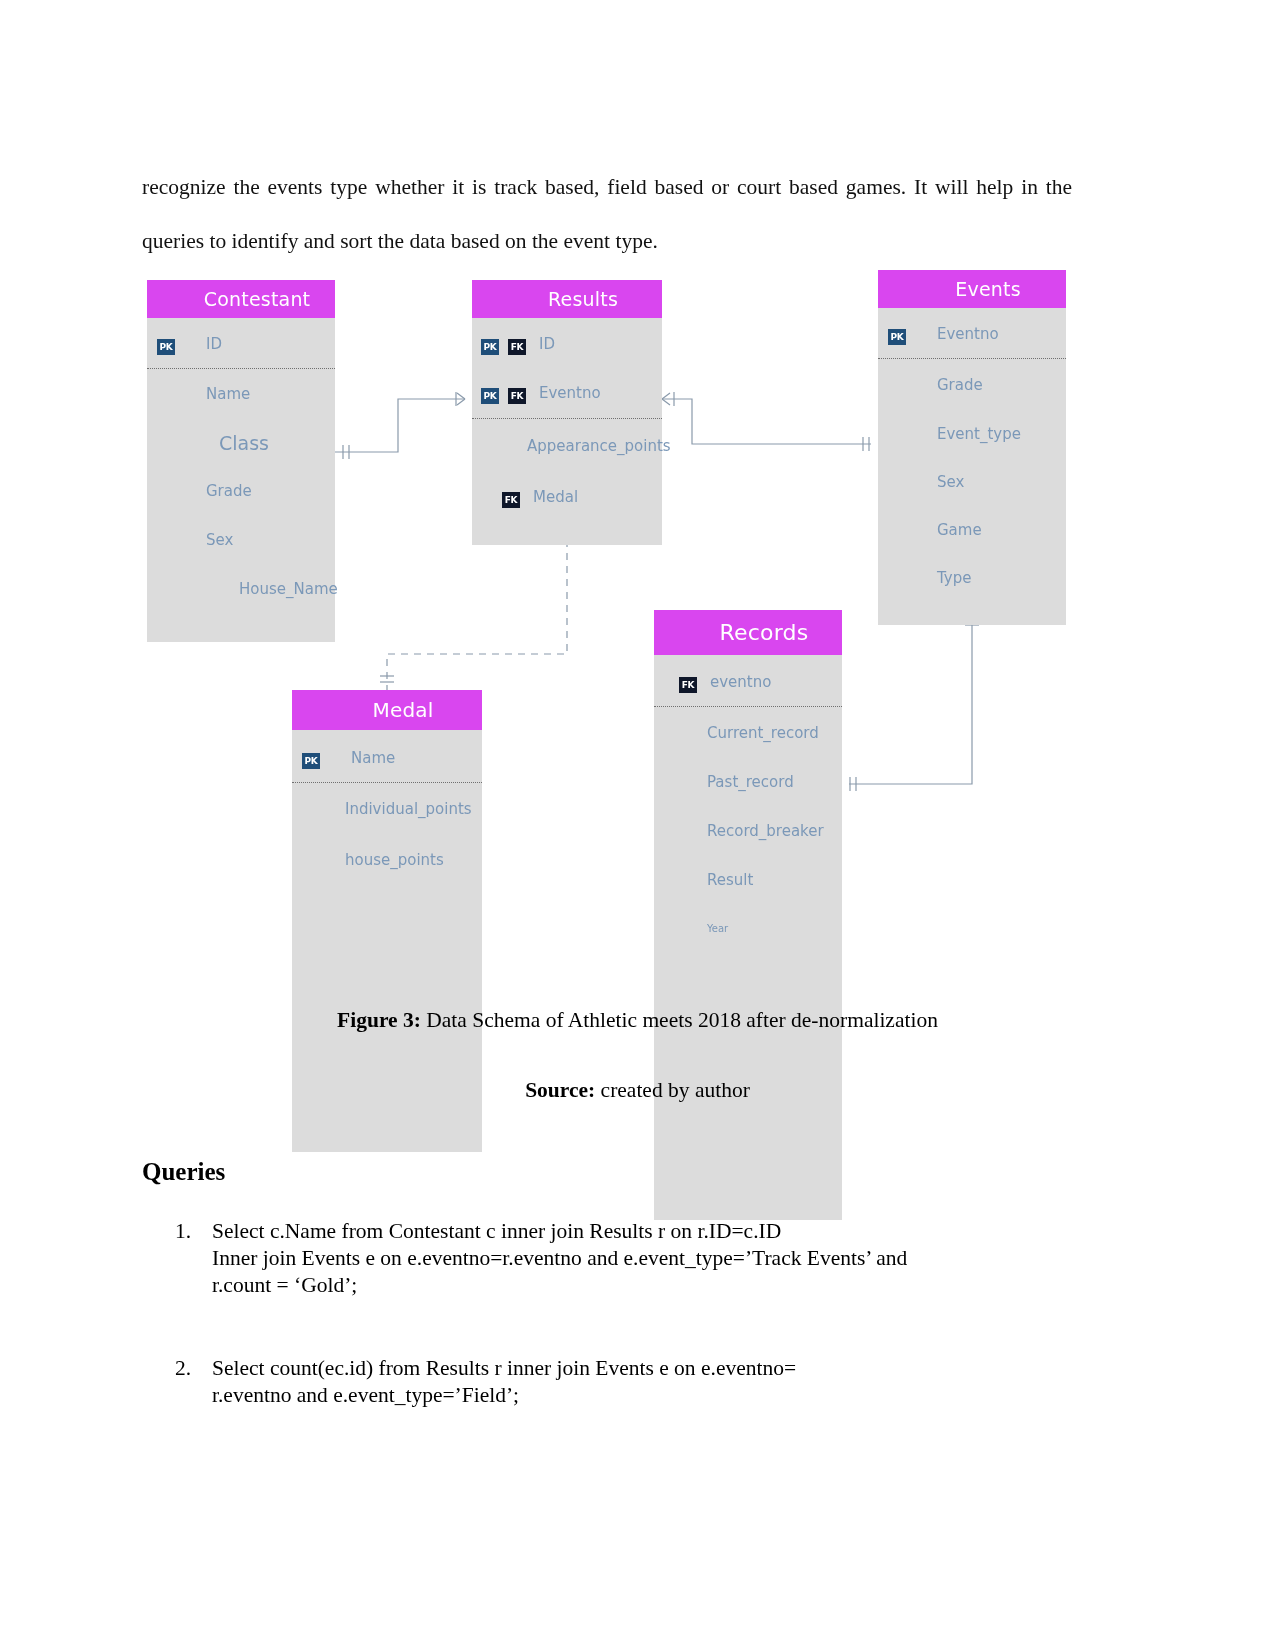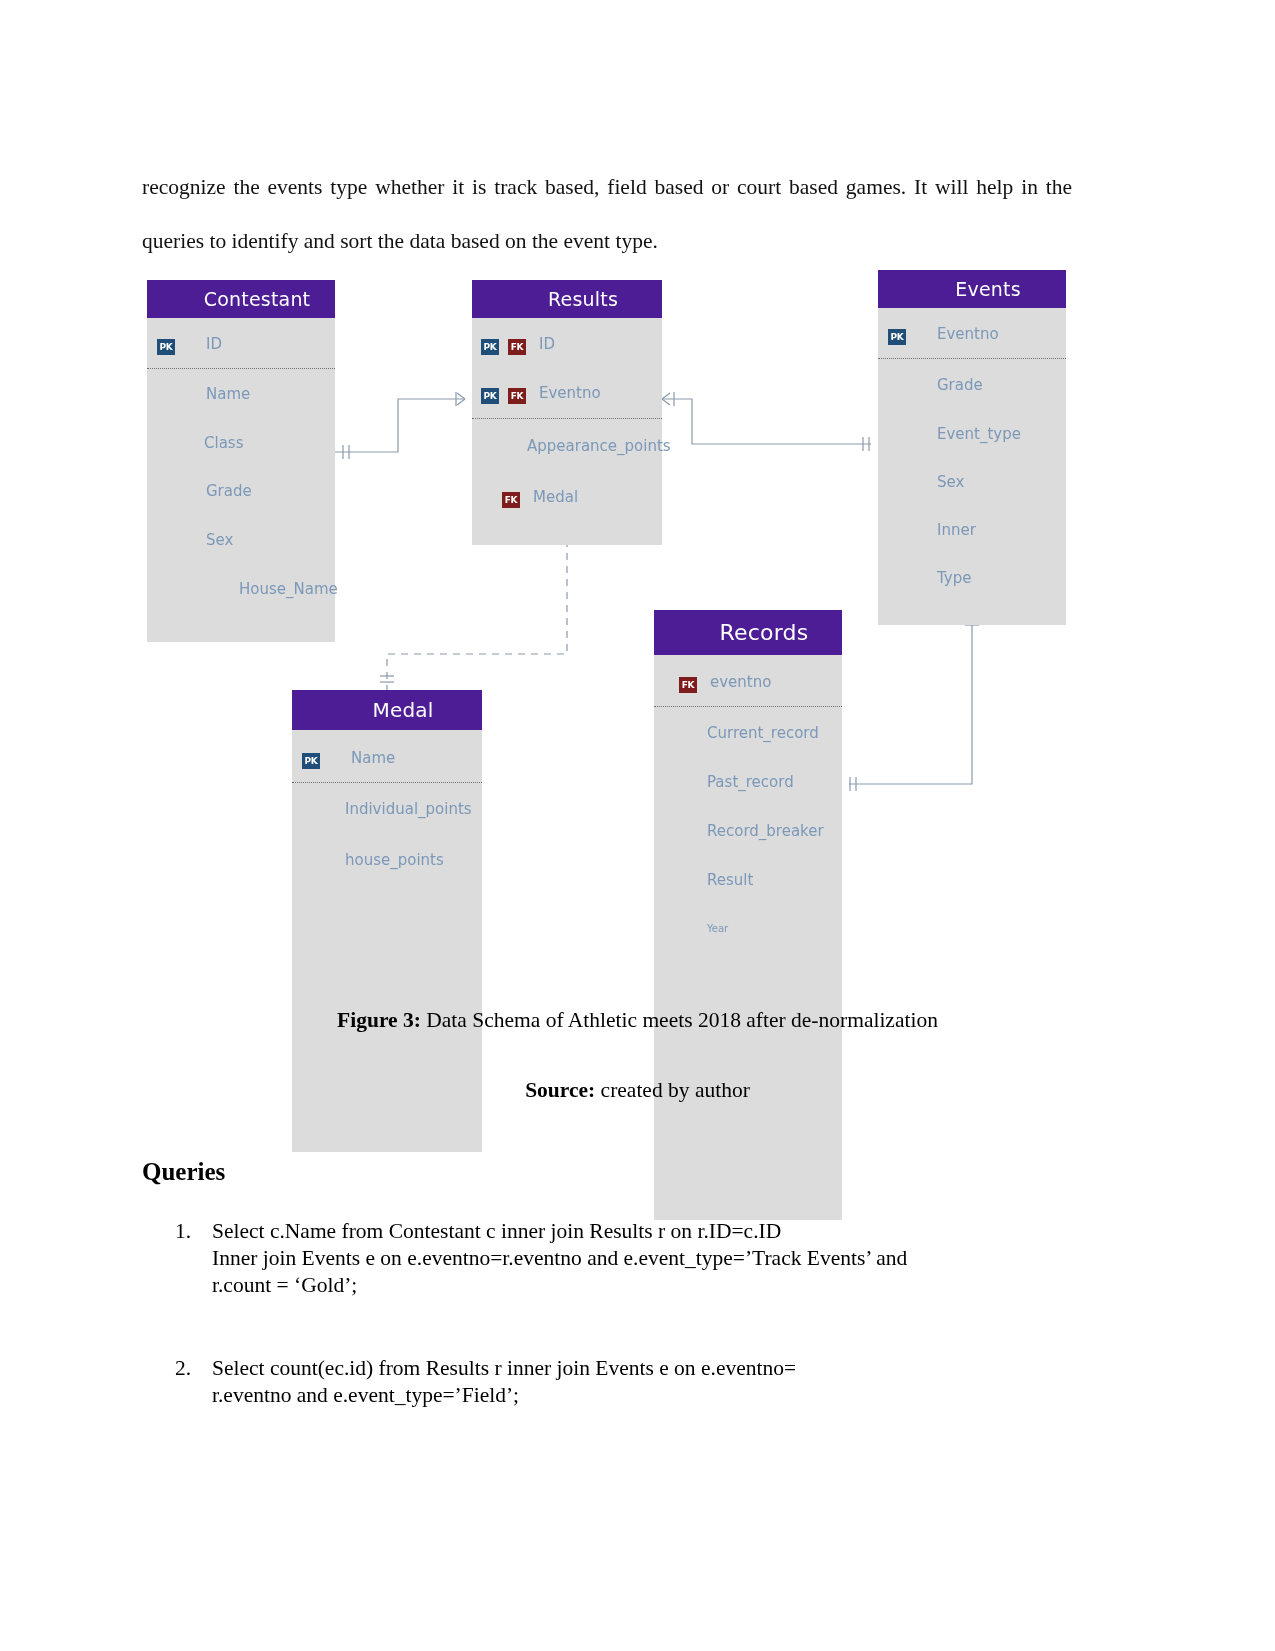--- a/index.html
+++ b/index.html
@@ -42,21 +42,21 @@
     top: 262px;
     width: 940px;
     height: 710px;
   }
   .er-table {
     position: absolute;
     background: #dcdcdc;
     box-sizing: border-box;
   }
   .er-header {
-    background: #4c1d95;
+    background: #d946ef;
     color: #ffffff;
     text-align: center;
     font-family: "DejaVu Sans", "Liberation Sans", sans-serif;
     font-weight: 400;
     letter-spacing: .2px;
     display: flex;
     align-items: center;
     justify-content: center;
     padding-left: 32px;
   }
@@ -79,21 +79,21 @@
     justify-content: center;
     color: #ffffff;
     font-size: 9px;
     font-family: "DejaVu Sans", "Liberation Sans", sans-serif;
     font-weight: 700;
     letter-spacing: -0.2px;
     box-sizing: border-box;
     margin-top: 6px;
   }
   .badge.pk { background: #1f4e79; }
-  .badge.fk { background: #7f1d1d; }
+  .badge.fk { background: #0f172a; }
   .col-name { white-space: nowrap; }
 
   
   #tbl-contestant { left: 7px;   top: 18px;  width: 188px; height: 362px; }
   #tbl-results    { left: 332px; top: 18px;  width: 190px; height: 265px; }
   #tbl-events     { left: 738px; top: 8px;   width: 188px; height: 355px; }
   #tbl-medal      { left: 152px; top: 428px; width: 190px; height: 462px; }
   #tbl-records    { left: 514px; top: 348px; width: 188px; height: 610px; }
 
   
@@ -200,21 +200,21 @@
     <div class="er-table" id="tbl-contestant">
       <div class="er-header" style="height:38px;font-size:19px;">Contestant</div>
       <div class="er-rows" style="padding-top:2px;">
         <div class="er-row key-sep" style="height:48px;padding-left:10px;font-size:15px;">
           <span class="badge pk" style="width:18px;height:16px;">PK</span>
           <span class="col-name" style="margin-left:31px;">ID</span>
         </div>
         <div class="er-row" style="height:50px;padding-left:59px;font-size:15px;">
           <span class="col-name">Name</span>
         </div>
-        <div class="er-row" style="height:48px;padding-left:57px;font-size:15px;">
+        <div class="er-row" style="height:48px;padding-left:72px;font-size:19px;">
           <span class="col-name">Class</span>
         </div>
         <div class="er-row" style="height:48px;padding-left:59px;font-size:15px;">
           <span class="col-name">Grade</span>
         </div>
         <div class="er-row" style="height:49px;padding-left:59px;font-size:15px;">
           <span class="col-name">Sex</span>
         </div>
         <div class="er-row" style="height:49px;padding-left:92px;font-size:15px;">
           <span class="col-name">House_Name</span>
@@ -255,21 +255,21 @@
         <div class="er-row" style="height:51px;padding-left:59px;font-size:15px;">
           <span class="col-name">Grade</span>
         </div>
         <div class="er-row" style="height:48px;padding-left:59px;font-size:15px;">
           <span class="col-name">Event_type</span>
         </div>
         <div class="er-row" style="height:47px;padding-left:59px;font-size:15px;">
           <span class="col-name">Sex</span>
         </div>
         <div class="er-row" style="height:49px;padding-left:59px;font-size:15px;">
-          <span class="col-name">Inner</span>
+          <span class="col-name">Game</span>
         </div>
         <div class="er-row" style="height:48px;padding-left:59px;font-size:15px;">
           <span class="col-name">Type</span>
         </div>
       </div>
     </div>
 
     <div class="er-table" id="tbl-medal">
       <div class="er-header" style="height:40px;font-size:20px;">Medal</div>
       <div class="er-rows" style="padding-top:3px;">

